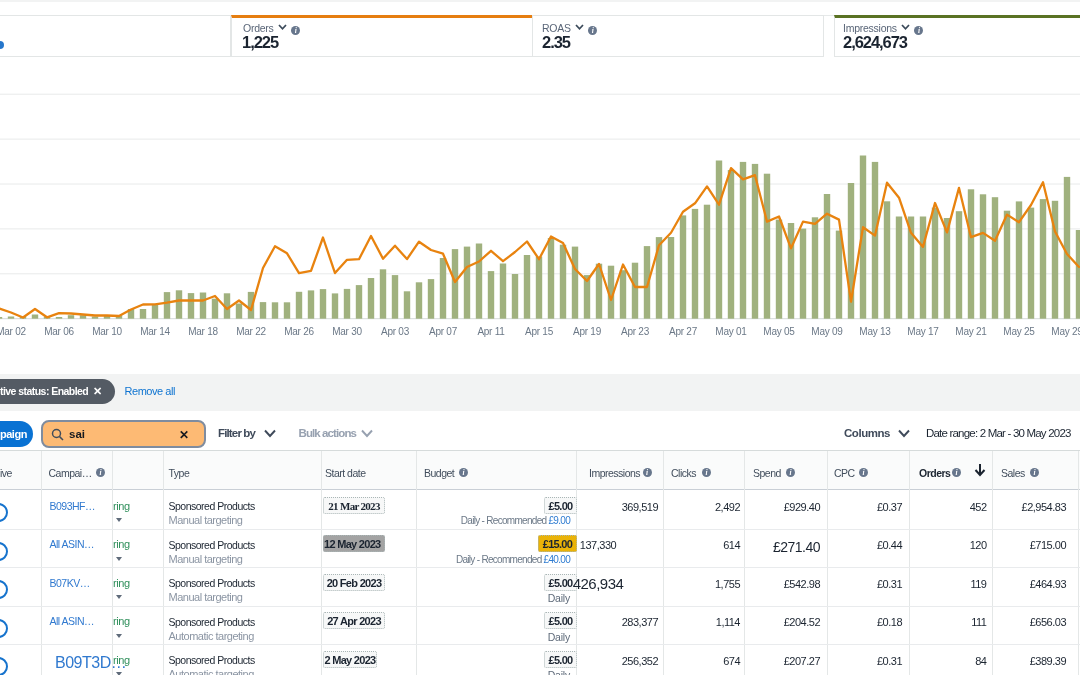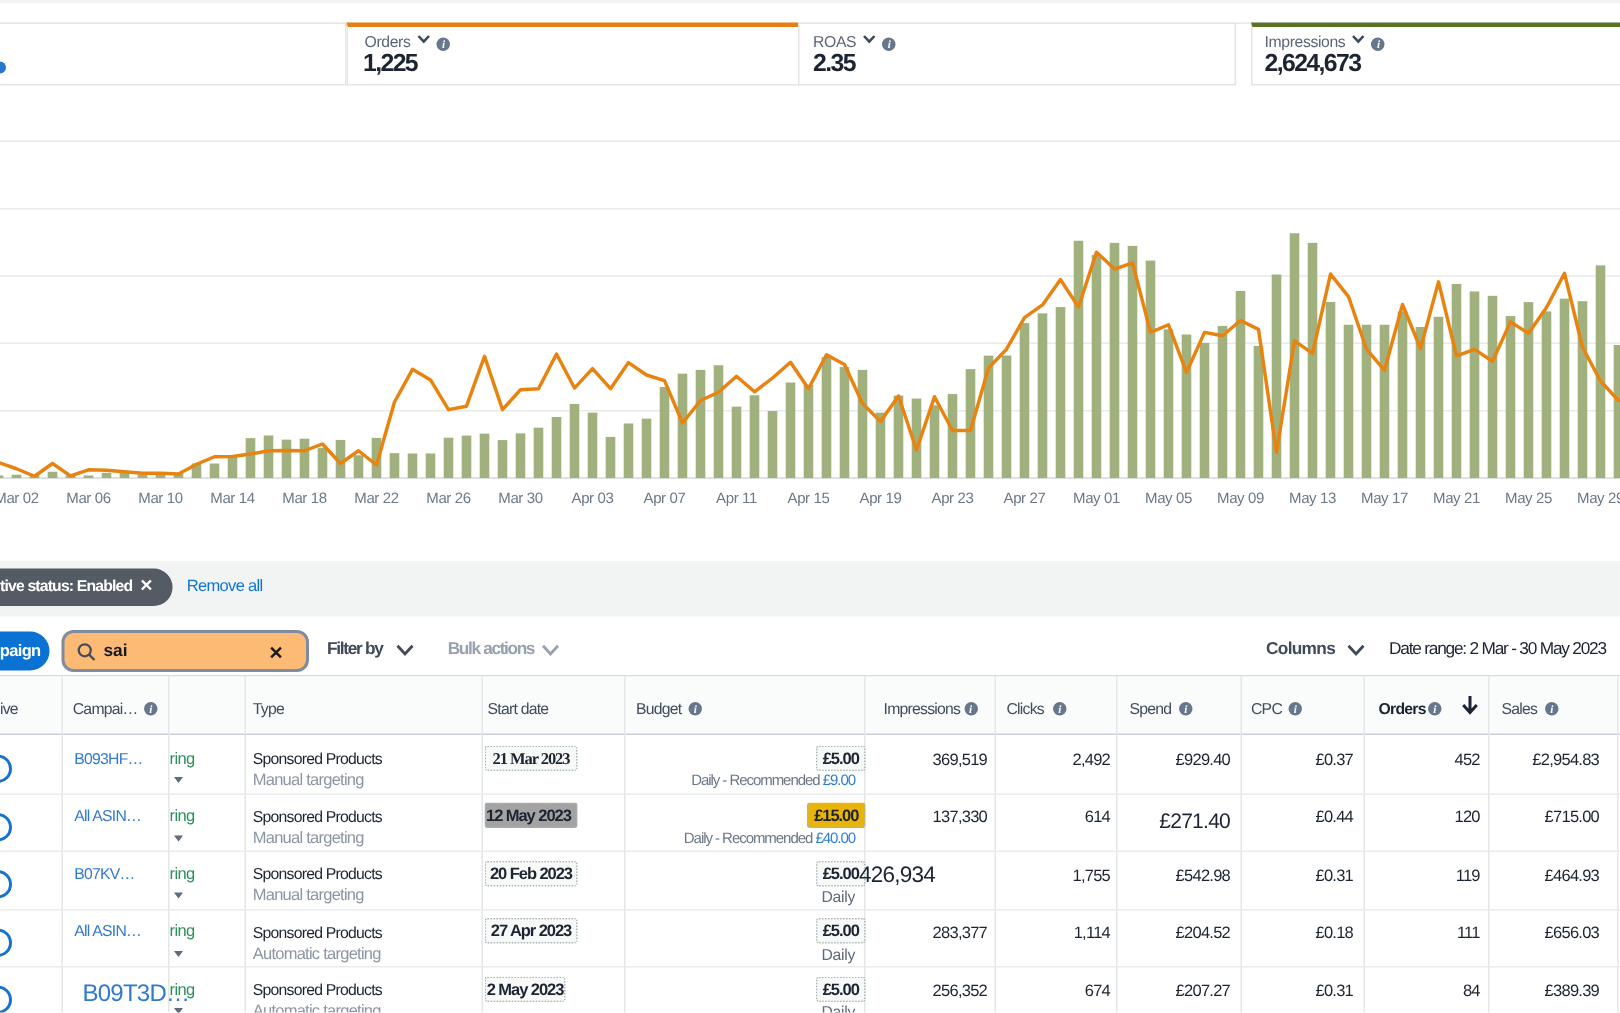--- a/index.html
+++ b/index.html
@@ -246,21 +246,21 @@
     <div class="abs" style="left:0;top:117.1px;width:1080px;height:1px;background:#e9ebed;"></div>
     <div class="abs" style="left:-11px;top:91.6px;width:19px;height:19px;border-radius:50%;border:2.5px solid #1673cd;background:#fff;"></div>
     <div class="abs" style="left:49.5px;top:88.1px;font-size:10.5px;color:#3079cf;letter-spacing:-0.5px;">All ASIN…</div>
     <div class="abs" style="left:113px;top:88.1px;font-size:11px;color:#2f8f5b;letter-spacing:-0.4px;">ring</div>
     <div class="abs" style="left:115.5px;top:106.6px;width:0;height:0;border-left:3.5px solid transparent;border-right:3.5px solid transparent;border-top:4px solid #5f6b7a;"></div>
     <div class="abs" style="left:168.5px;top:88.6px;font-size:10.5px;font-weight:500;color:#1b2430;letter-spacing:-0.5px;">Sponsored Products</div>
     <div class="abs" style="left:168.5px;top:102.6px;font-size:11px;color:#8b95a3;letter-spacing:-0.5px;">Manual targeting</div>
     <div class="abs" style="left:323px;top:85.1px;width:62px;height:17px;border:1px dotted #aab6b6;background:#a3a3a3;border-radius:2px;font-size:11px;font-weight:600;color:#1b2430;text-align:left;line-height:16px;white-space:nowrap;letter-spacing:-0.7px;">12 May 2023</div>
     <div class="abs" style="left:538px;top:85.1px;width:39px;height:17px;border:1px dotted #aab6b6;background:#eab308;border-radius:2px;font-size:11px;font-weight:600;color:#1b2430;text-align:center;line-height:16px;letter-spacing:-0.7px;">£15.00</div>
     <div class="abs" style="left:380px;top:103.6px;width:190px;font-size:10px;color:#6b7887;text-align:right;letter-spacing:-0.7px;">Daily - Recommended <span style="color:#2e7cd1;">£40.00</span></div>
-    <div class="abs" style="left:538px;top:89.1px;width:120px;text-align:right;font-size:11px;color:#1b2430;letter-spacing:-0.5px;">137,330</div>
+    <div class="abs" style="left:538px;top:89.1px;width:120px;text-align:center;font-size:11px;color:#1b2430;letter-spacing:-0.5px;">137,330</div>
     <div class="abs" style="left:620px;top:89.1px;width:120px;text-align:right;font-size:11px;color:#1b2430;letter-spacing:-0.5px;">614</div>
     <div class="abs" style="left:700px;top:89.1px;width:120px;text-align:right;font-size:14px;color:#1b2430;letter-spacing:-0.5px;">£271.40</div>
     <div class="abs" style="left:782px;top:89.1px;width:120px;text-align:right;font-size:11px;color:#1b2430;letter-spacing:-0.5px;">£0.44</div>
     <div class="abs" style="left:866.5px;top:89.1px;width:120px;text-align:right;font-size:11px;color:#1b2430;letter-spacing:-0.5px;">120</div>
     <div class="abs" style="left:946px;top:89.1px;width:120px;text-align:right;font-size:11px;color:#1b2430;letter-spacing:-0.5px;">£715.00</div>
     <div class="abs" style="left:0;top:155.7px;width:1080px;height:1px;background:#e9ebed;"></div>
     <div class="abs" style="left:-11px;top:130.2px;width:19px;height:19px;border-radius:50%;border:2.5px solid #1673cd;background:#fff;"></div>
     <div class="abs" style="left:49.5px;top:126.7px;font-size:10.5px;color:#3079cf;letter-spacing:-0.5px;">B07KV…</div>
     <div class="abs" style="left:113px;top:126.7px;font-size:11px;color:#2f8f5b;letter-spacing:-0.4px;">ring</div>
     <div class="abs" style="left:115.5px;top:145.2px;width:0;height:0;border-left:3.5px solid transparent;border-right:3.5px solid transparent;border-top:4px solid #5f6b7a;"></div>

